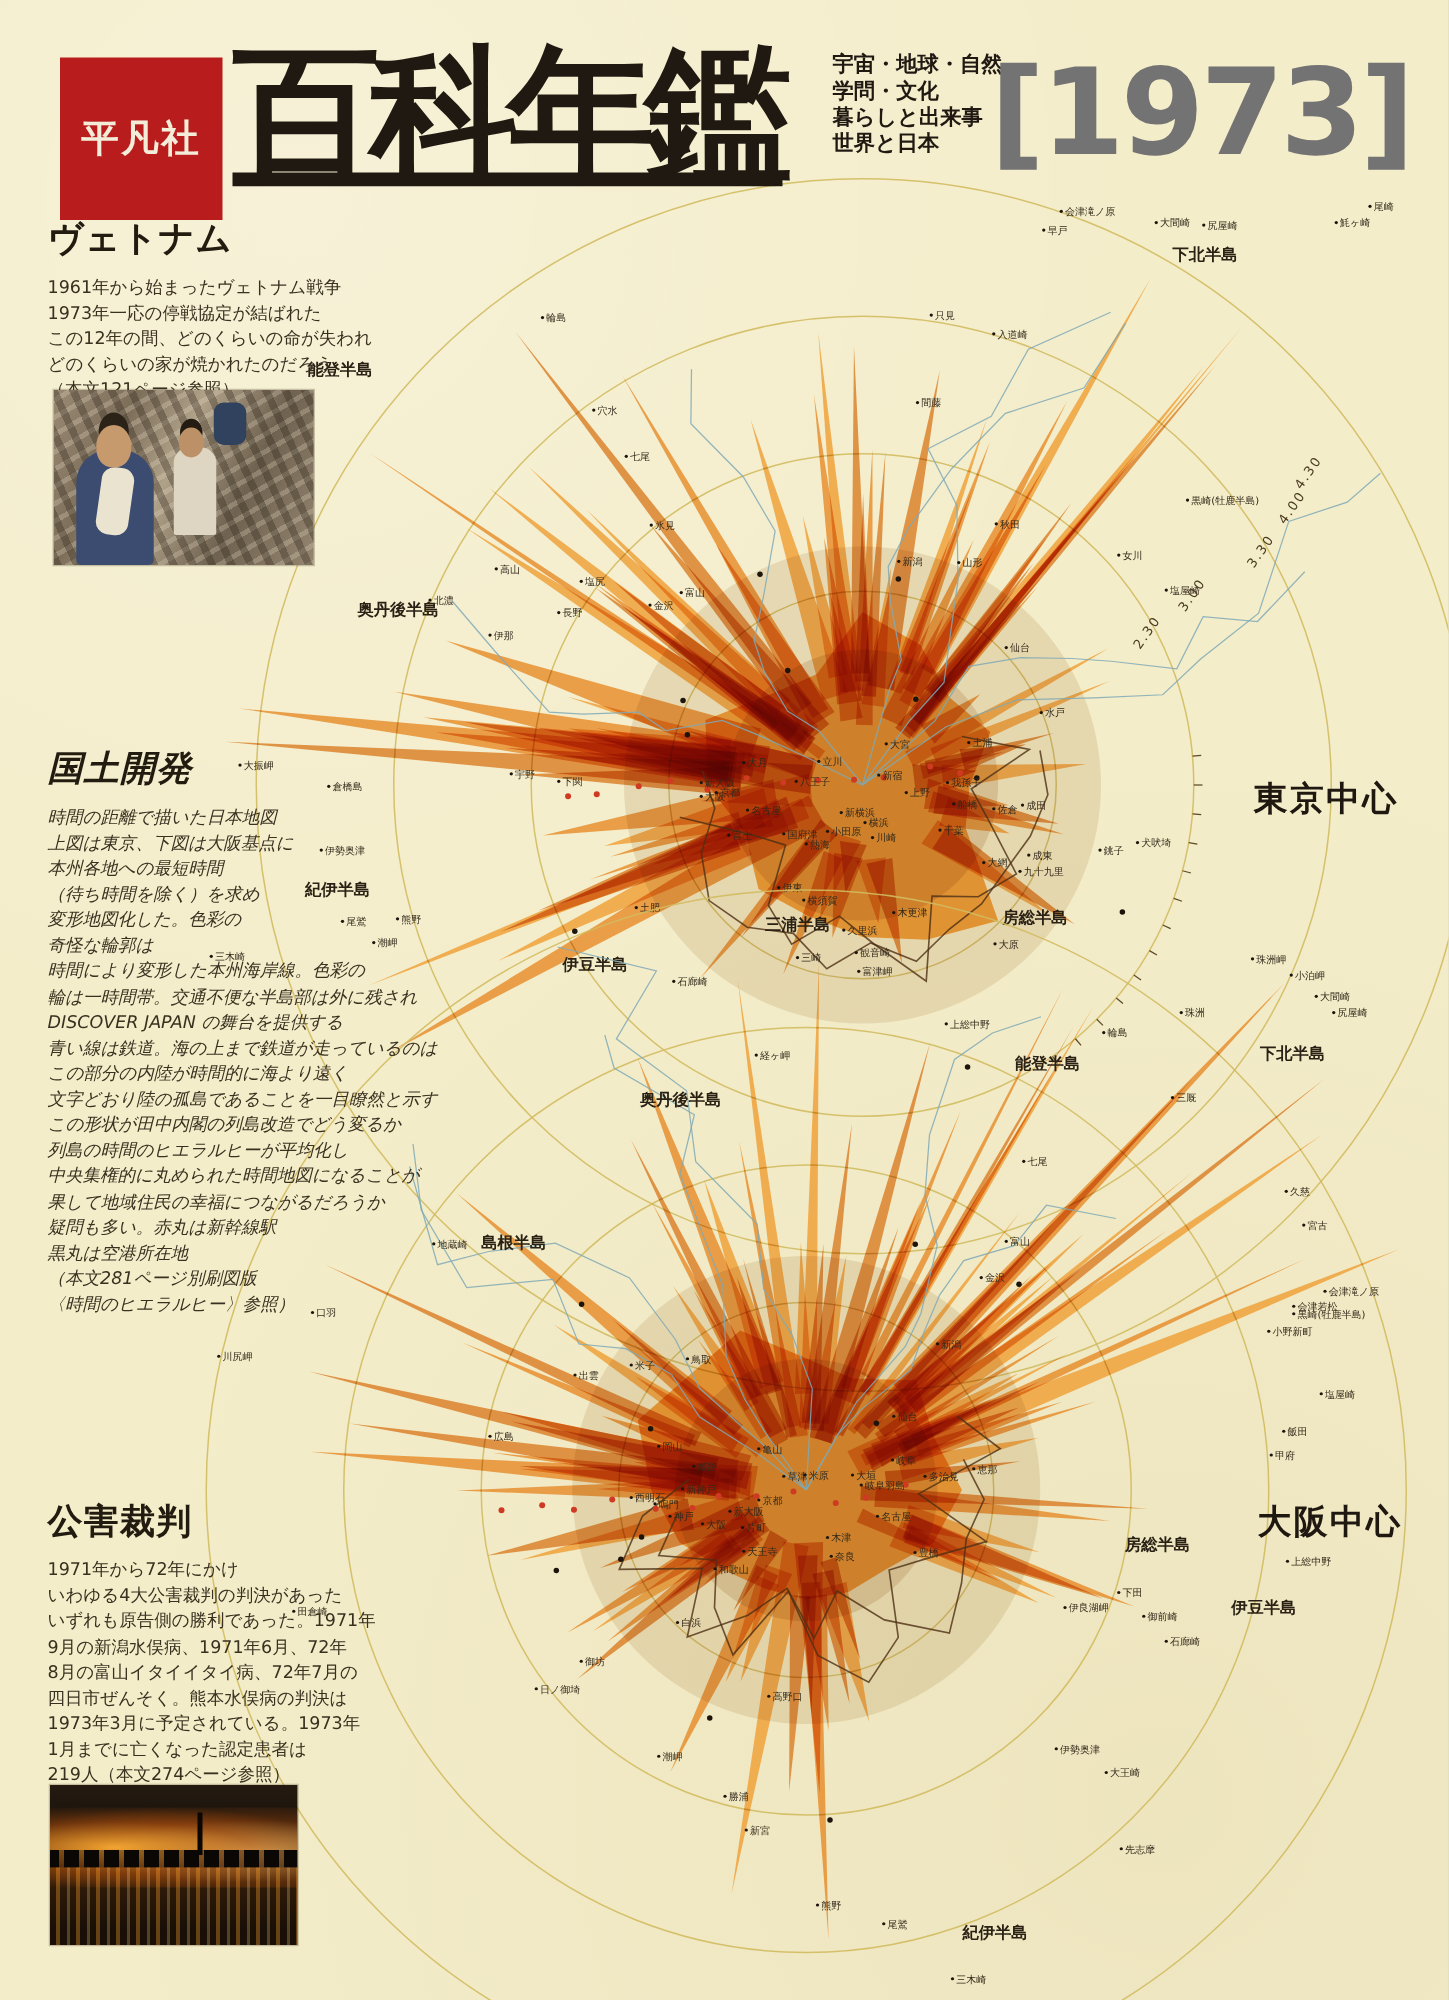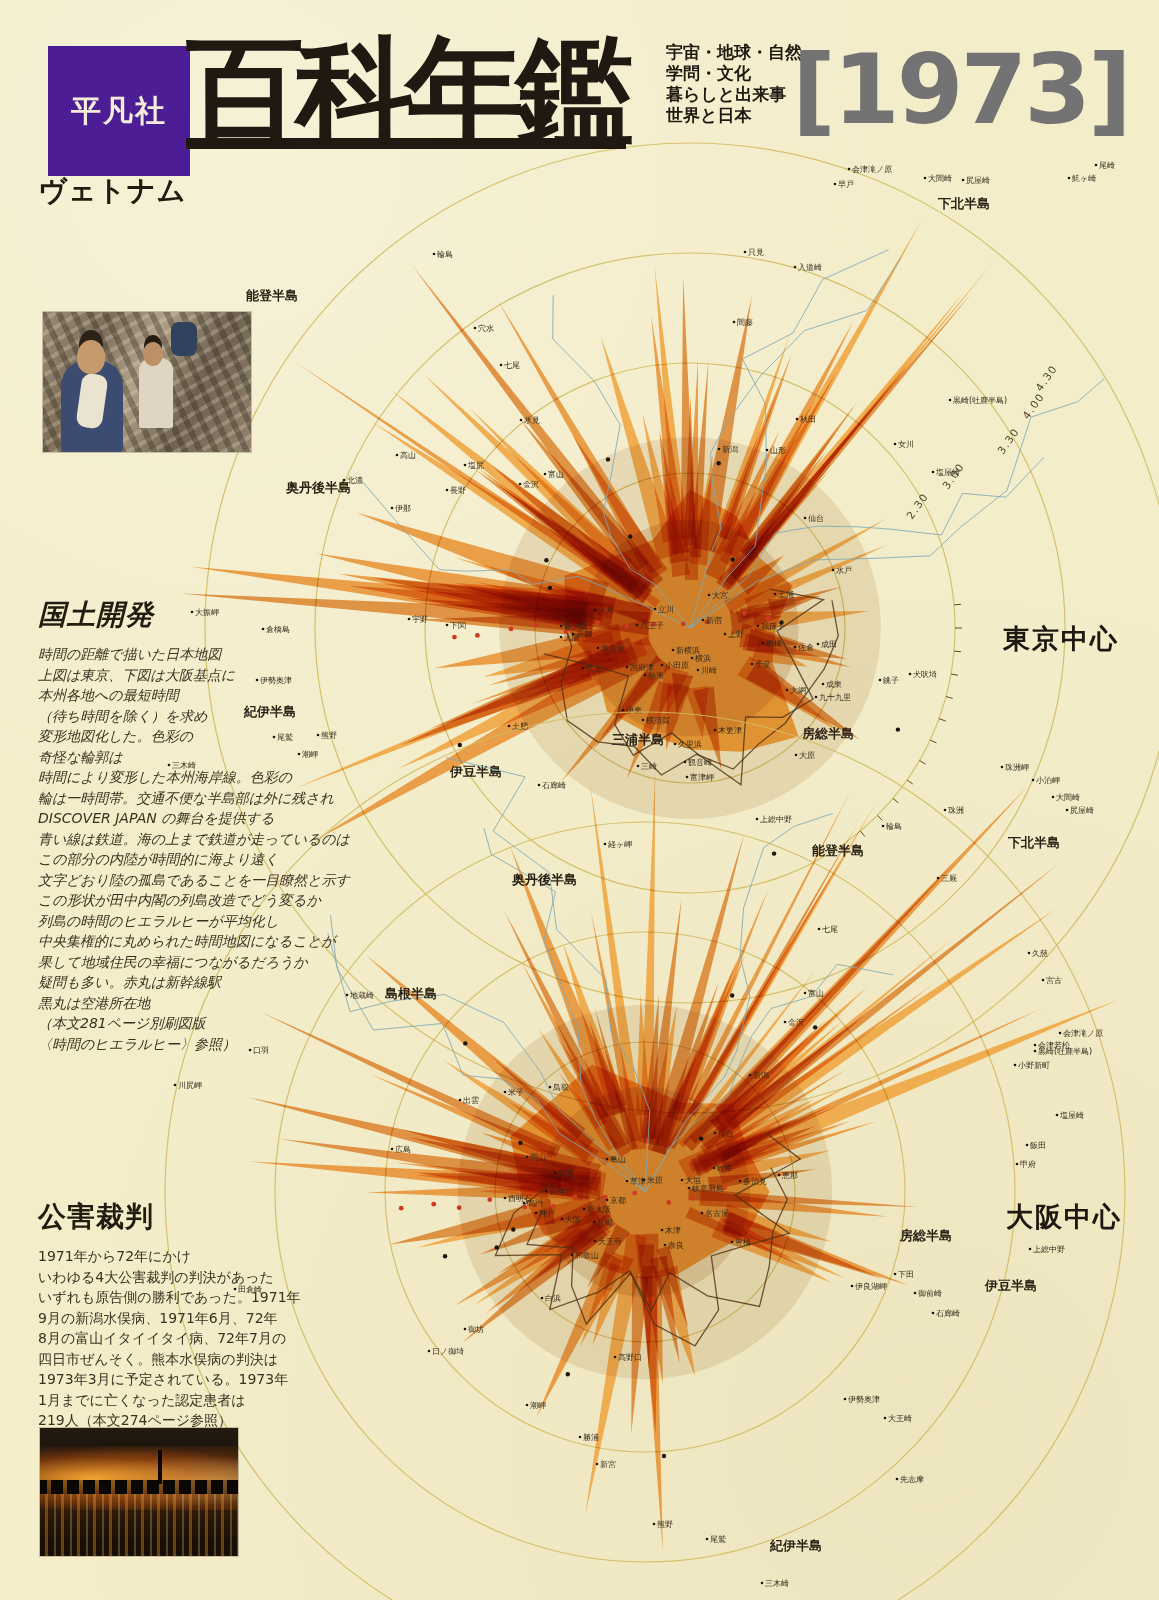--- a/index.html
+++ b/index.html
@@ -5,21 +5,21 @@
   html,body{margin:0;padding:0;background:#d8d2b5;}
   .page{position:relative;width:1159px;height:1600px;margin:0 auto;background:#f4edca;
         overflow:hidden;font-family:"DejaVu Sans",sans-serif;color:#2a2214;}
   .paper-grain{position:absolute;inset:0;background:
      radial-gradient(circle at 20% 10%, rgba(255,255,255,.25), transparent 40%),
      radial-gradient(circle at 80% 90%, rgba(180,160,90,.10), transparent 50%);
      pointer-events:none;z-index:0;}
   #mapsvg{position:absolute;left:0;top:0;z-index:1;isolation:isolate;}
 
   
-  .logo{position:absolute;left:48px;top:46px;width:142px;height:130px;background:#4c1d95;
+  .logo{position:absolute;left:48px;top:46px;width:130px;height:130px;background:#b91c1c;
         display:flex;align-items:center;justify-content:center;z-index:3;}
   .logo span{color:#f2ecd8;font-size:30px;font-weight:700;letter-spacing:2px;}
   .main-title{position:absolute;left:186px;top:30px;font-size:118px;font-weight:900;
         letter-spacing:-8px;line-height:1.05;color:#201912;z-index:3;white-space:nowrap;text-decoration:underline;}
   .subtitle{position:absolute;left:666px;top:42px;z-index:3;}
   .subtitle div{font-size:17px;font-weight:700;line-height:21px;color:#201912;white-space:nowrap;}
   .year{position:absolute;left:792px;top:34px;font-size:96px;font-weight:800;
         letter-spacing:-3px;color:#737373;z-index:3;white-space:nowrap;}
 
   
@@ -685,20 +685,27 @@
   <div class="subtitle">
       <div class="tline">宇宙・地球・自然</div>
       <div class="tline">学問・文化</div>
       <div class="tline">暮らしと出来事</div>
       <div class="tline">世界と日本</div>
     </div>
   <div class="year">[1973]</div>
 
   <div class="section" id="sec-vietnam">
     <div class="sec-title">ヴェトナム</div>
+    <div>
+        <div class="tline">1961年から始まったヴェトナム戦争</div>
+        <div class="tline">1973年一応の停戦協定が結ばれた</div>
+        <div class="tline">この12年の間、どのくらいの命が失われ</div>
+        <div class="tline">どのくらいの家が焼かれたのだろう</div>
+        <div class="tline">（本文121ページ参照）</div>
+      </div>
   </div>
 
   <div class="photo" id="photo-vietnam">
     <div class="rubble"></div>
     <div class="fig1"></div>
     <div class="scarf"></div>
     <div class="face1"></div>
     <div class="fig2"></div>
     <div class="face2"></div>
     <div class="fig3"></div>

